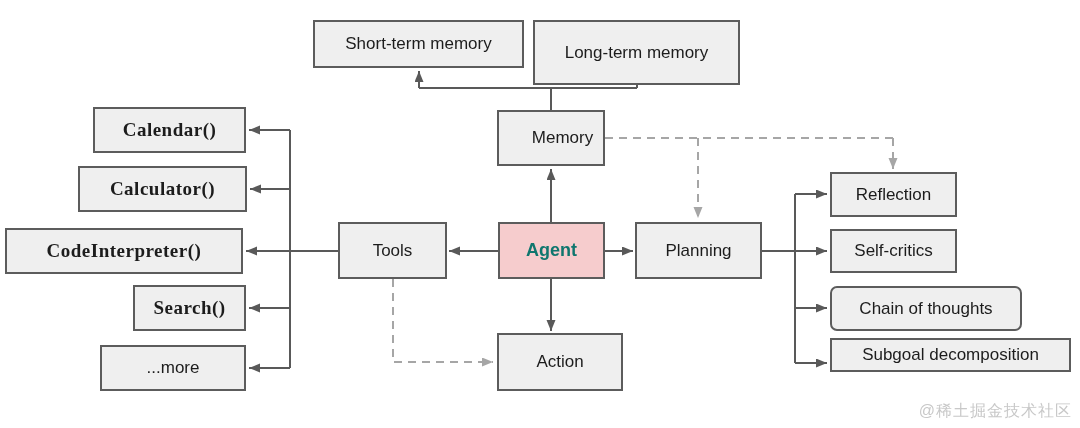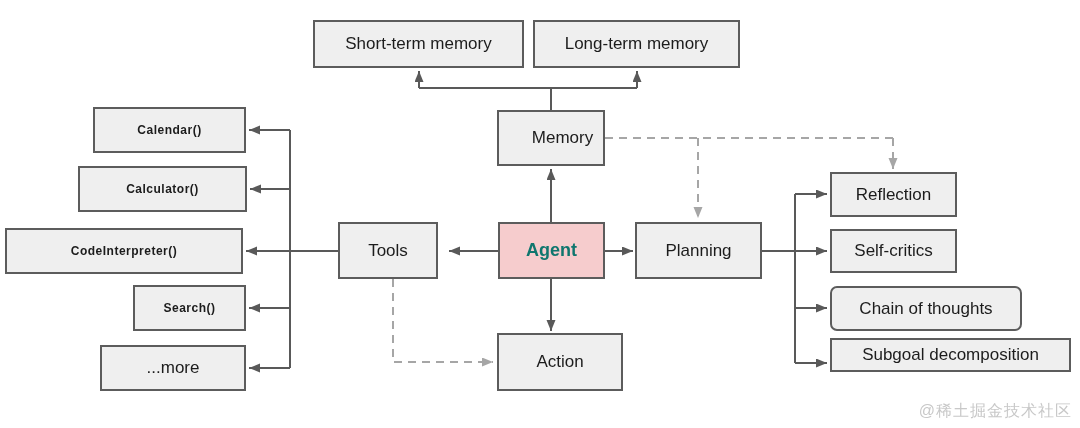--- a/index.html
+++ b/index.html
@@ -27,23 +27,23 @@
     background: #efefef;
     border: 2px solid #5c5c5c;
     display: flex;
     align-items: center;
     justify-content: center;
     font-size: 17px;
     color: #1c1c1c;
     white-space: nowrap;
   }
   .node.mono {
-    font-family: Liberation Sans, sans-serif;
+    font-family: Liberation Serif, serif;
     font-weight: bold;
-    font-size: 12px;
+    font-size: 19px;
     letter-spacing: 0.5px;
   }
   .node.agent {
     background: #f6cccd;
     font-weight: bold;
     font-size: 18px;
     color: #0f766e;
   }
   .watermark {
     position: absolute;
@@ -98,24 +98,24 @@
 
     <g stroke="#a6a6a6" stroke-width="2" fill="none" stroke-dasharray="8 6">
       <path d="M605 138 H893"></path>
       <path d="M893 138 V169" marker-end="url(#ah-light)"></path>
       <path d="M698 138 V218" marker-end="url(#ah-light)"></path>
       <path d="M393 279 V362 H493" marker-end="url(#ah-light)"></path>
     </g>
   </svg>
 
   <div class="node" style="left:313px; top:20px; width:211px; height:48px;">Short-term memory</div>
-  <div class="node" style="left:533px; top:20px; width:207px; height:48px;">Long-term memory</div>
+  <div class="node" style="left:533px; top:20px; width:207px; height:65px;">Long-term memory</div>
   <div class="node" style="left:497px; top:110px; width:108px; height:56px;padding-left:23px;">Memory</div>
 
-  <div class="node" style="left:338px; top:222px; width:100px; height:57px;">Tools</div>
+  <div class="node" style="left:338px; top:222px; width:109px; height:57px;">Tools</div>
   <div class="node agent" style="left:498px; top:222px; width:107px; height:57px;">Agent</div>
   <div class="node" style="left:635px; top:222px; width:127px; height:57px;">Planning</div>
   <div class="node" style="left:497px; top:333px; width:126px; height:58px;">Action</div>
 
   <div class="node mono" style="left:93px; top:107px; width:153px; height:46px;">Calendar()</div>
   <div class="node mono" style="left:78px; top:166px; width:169px; height:46px;">Calculator()</div>
   <div class="node mono" style="left:5px; top:228px; width:238px; height:46px;">CodeInterpreter()</div>
   <div class="node mono" style="left:133px; top:285px; width:113px; height:46px;">Search()</div>
   <div class="node" style="left:100px; top:345px; width:146px; height:46px;">...more</div>
 

